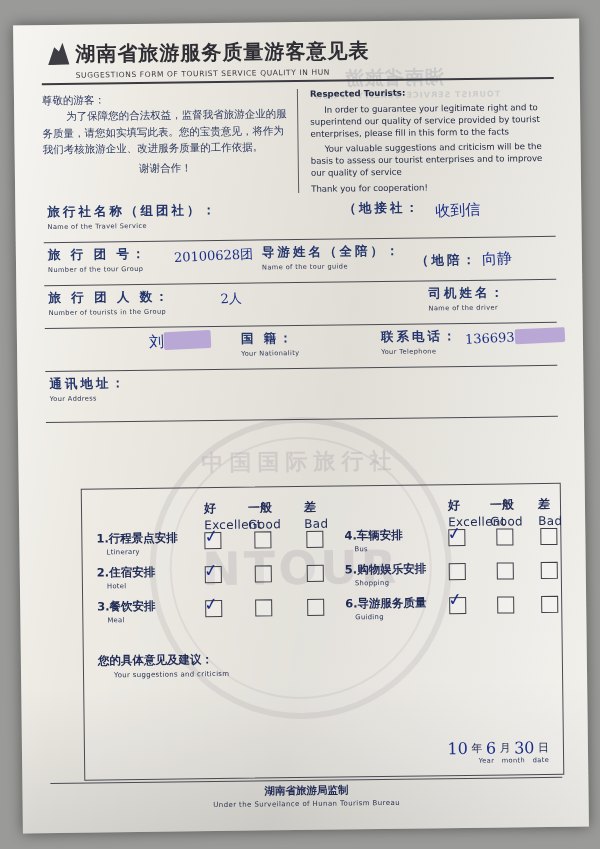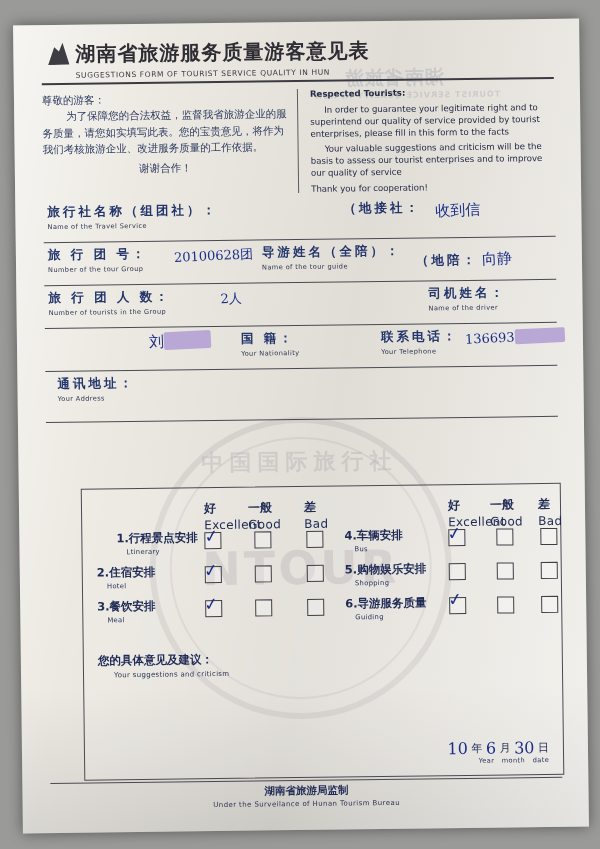--- a/index.html
+++ b/index.html
@@ -422,21 +422,21 @@
           <div class="fcell" style="left:336px;">
             <div class="lab-cn">联系电话：</div>
             <div class="lab-en">Your  Telephone</div>
           </div>
           <div class="hand sm" style="left:420px; top:6px;">
             <span>136693</span><span class="redact">XXXXX</span>
           </div>
         </div>
 
         <div class="frow" style="height:50px;">
-          <div class="fcell" style="left:4px;margin-left:8px;">
+          <div class="fcell" style="left:4px;">
             <div class="lab-cn">通讯地址：</div>
             <div class="lab-en">Your   Address</div>
           </div>
         </div>
       </div>
 
       <div class="ratebox">
 
         <div class="rate-head" style="left:122px; top:12px;">
           <span>好</span>
@@ -457,21 +457,21 @@
         </div>
         <div class="rate-head" style="left:408px; top:12px;">
           <span>一般</span>
           <span class="sub">Good</span>
         </div>
         <div class="rate-head" style="left:456px; top:12px;">
           <span>差</span>
           <span class="sub">Bad</span>
         </div>
 
-        <div class="ritem" style="left:14px; top:42px;margin-left:20px;">
+        <div class="ritem" style="left:14px; top:42px;">
           <span>1.</span><span>行程景点安排</span>
           <span class="en">Ltinerary</span>
         </div>
         <div class="box" style="left:122px; top:44px;"></div>
         <div class="tick" style="left:122px; top:40px;">✓</div>
         <div class="box" style="left:172px; top:44px;"></div>
         <div class="box" style="left:224px; top:44px;"></div>
 
         <div class="ritem" style="left:14px; top:76px;">
           <span>2.</span><span>住宿安排</span>

